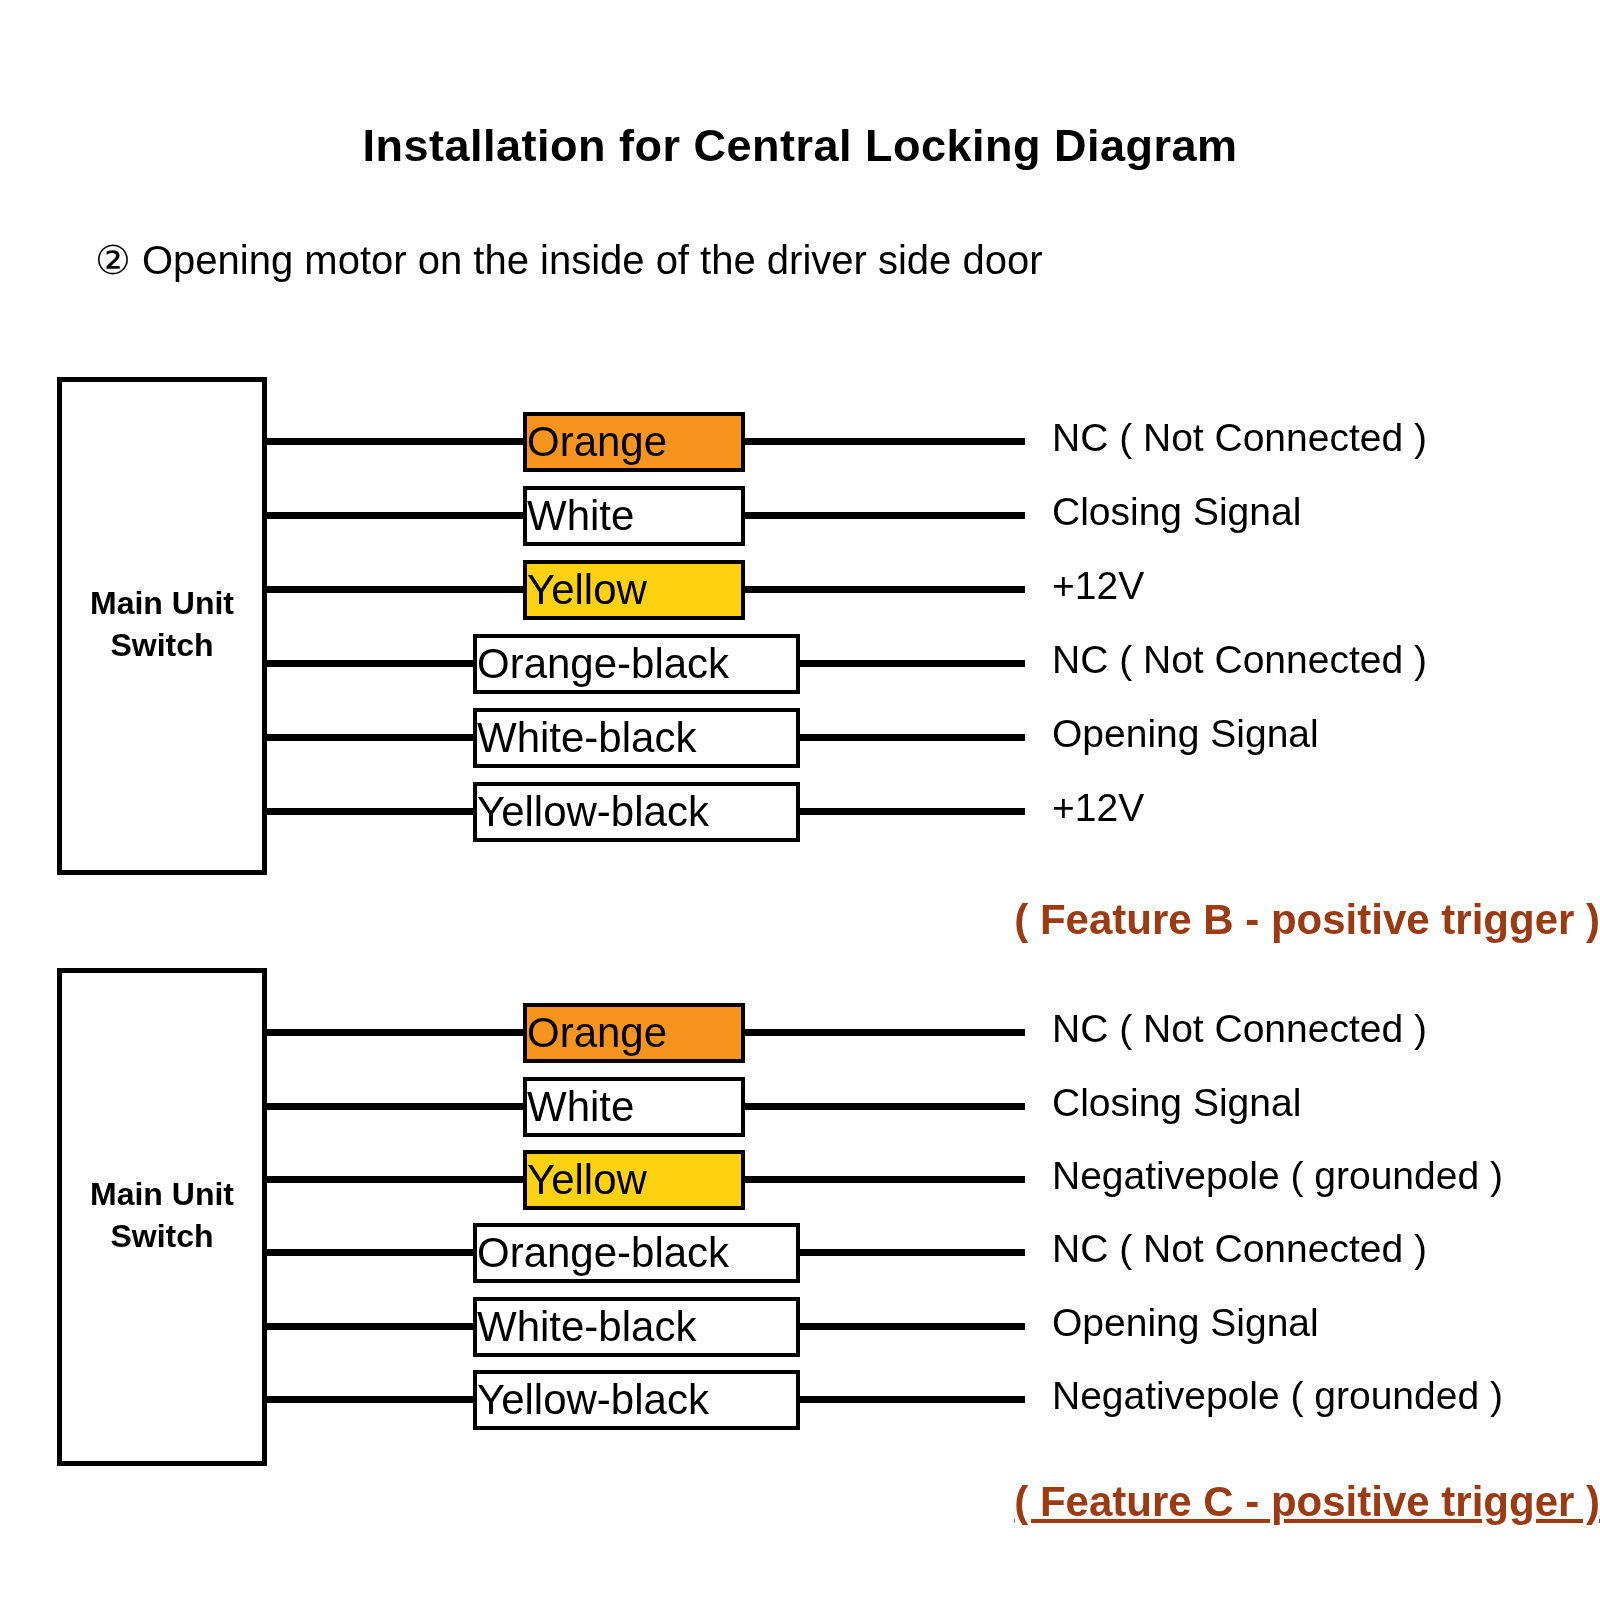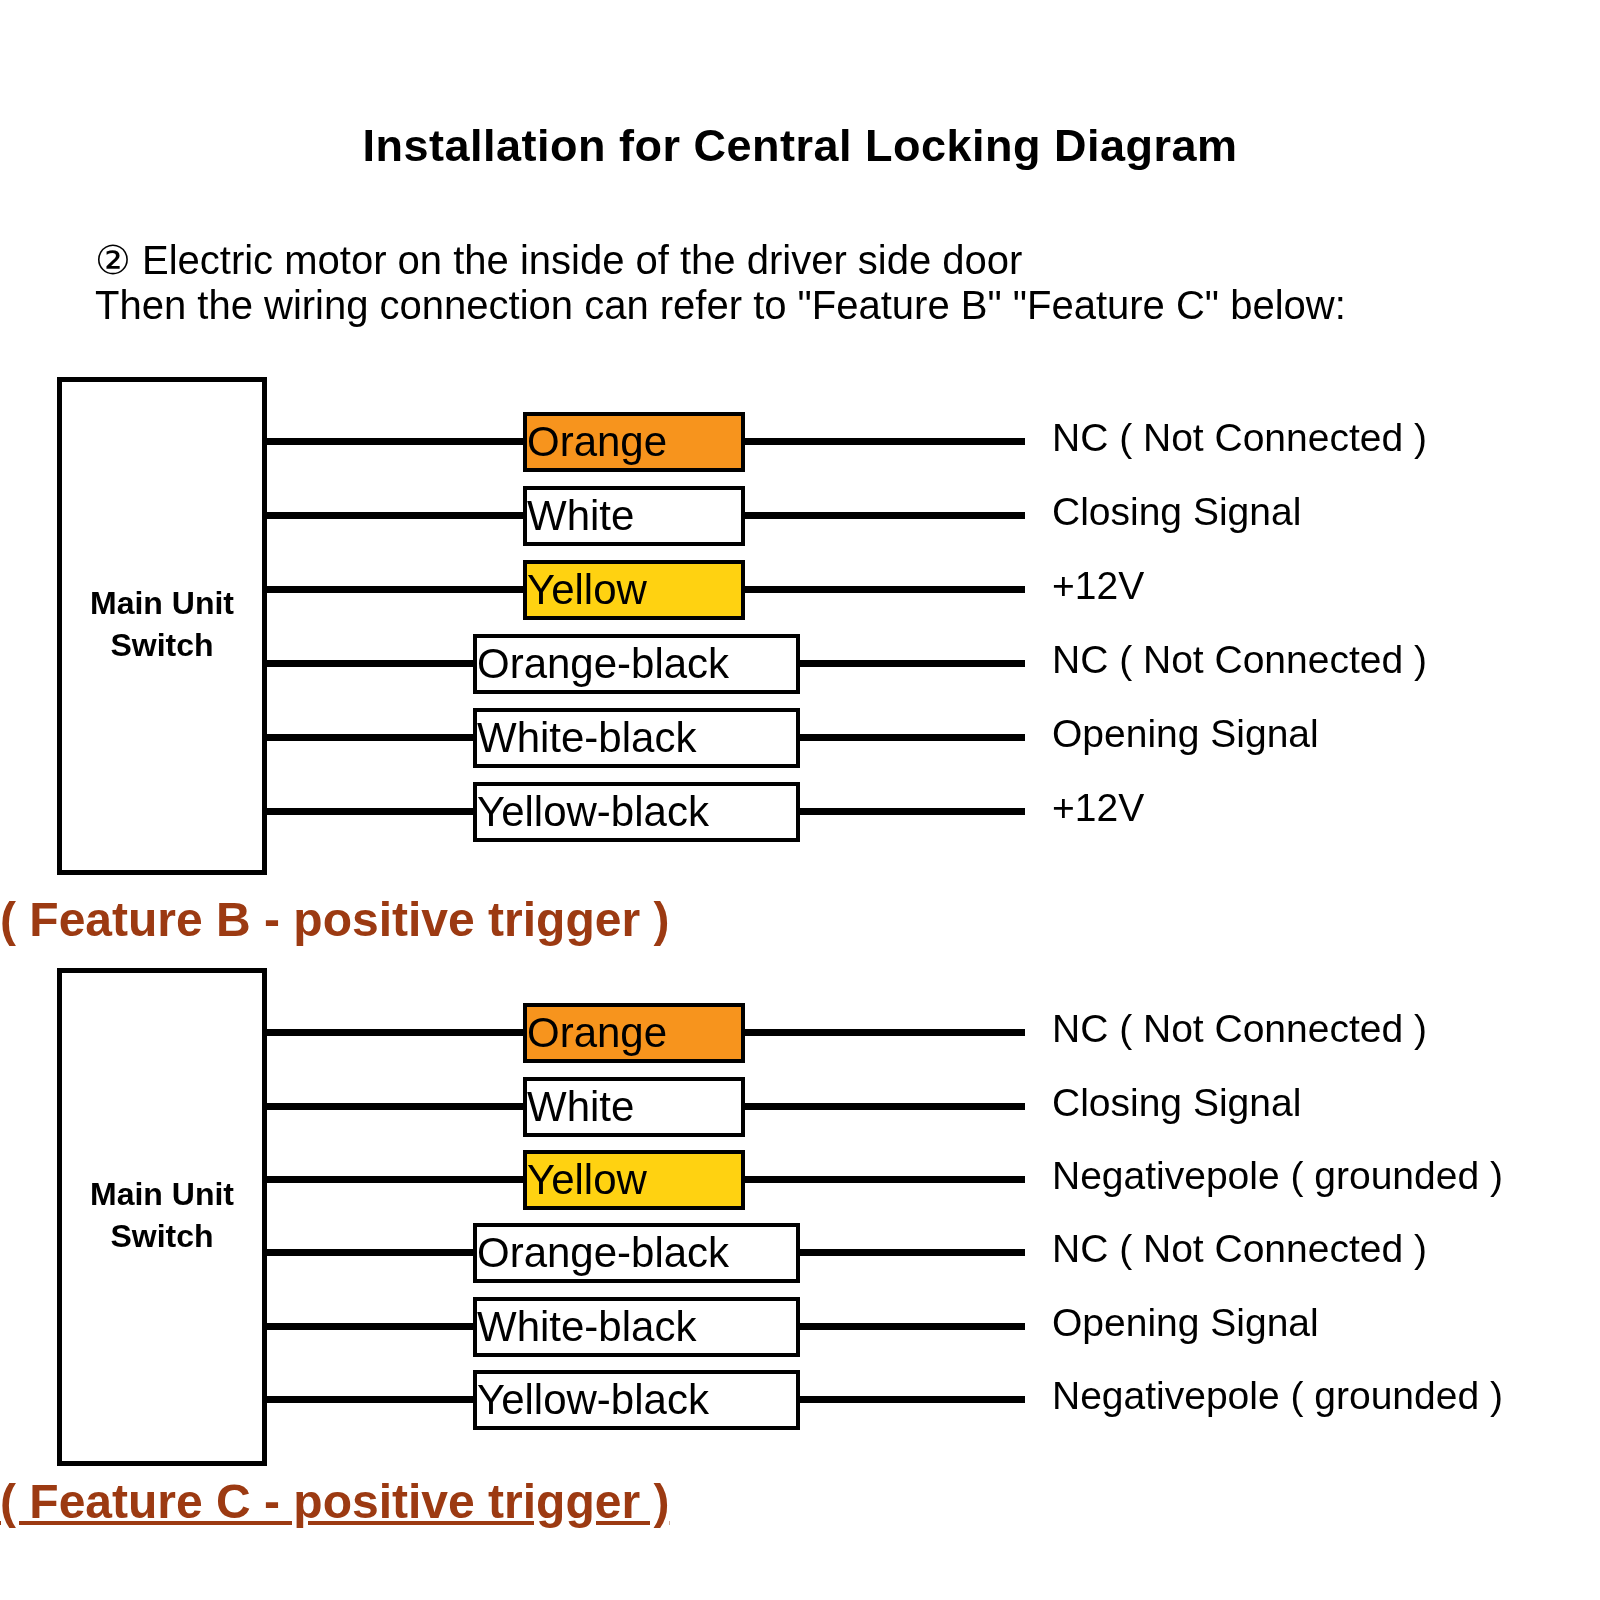--- a/index.html
+++ b/index.html
@@ -78,35 +78,34 @@
     position: absolute;
     left: 1052px;
     font-size: 39px;
     line-height: 48px;
     white-space: nowrap;
   }
   .caption {
     position: absolute;
     left: 0;
     width: 1600px;
-    text-align: left;
+    text-align: right;
     font-weight: bold;
-    font-size: 48px;
+    font-size: 42px;
     line-height: 48px;
   }
 </style>
 </head>
 <body>
 
 <div class="canvas">
 
   <div class="title">Installation for Central Locking Diagram</div>
 
-  <div class="instr" style="top:237px">② Electric motor on the inside of the driver side door</div>
-  <div class="instr" style="top:282px">Then the wiring connection can refer to "Feature B" "Feature C" below:</div>
+  <div class="instr" style="top:237px">② Opening motor on the inside of the driver side door</div>
 
   <div class="switch-box" style="top:377px"></div>
   <div class="switch-label" style="top:582px">
     <div>Main Unit</div>
     <div>Switch</div>
   </div>
 
   <div class="wire-line" style="left:267px; top:438px; width:256px"></div>
   <div class="wire-box" style="left: 523px; top: 412px; width: 222px; background-color: rgb(247, 148, 29);">
     <span>Orange</span>

